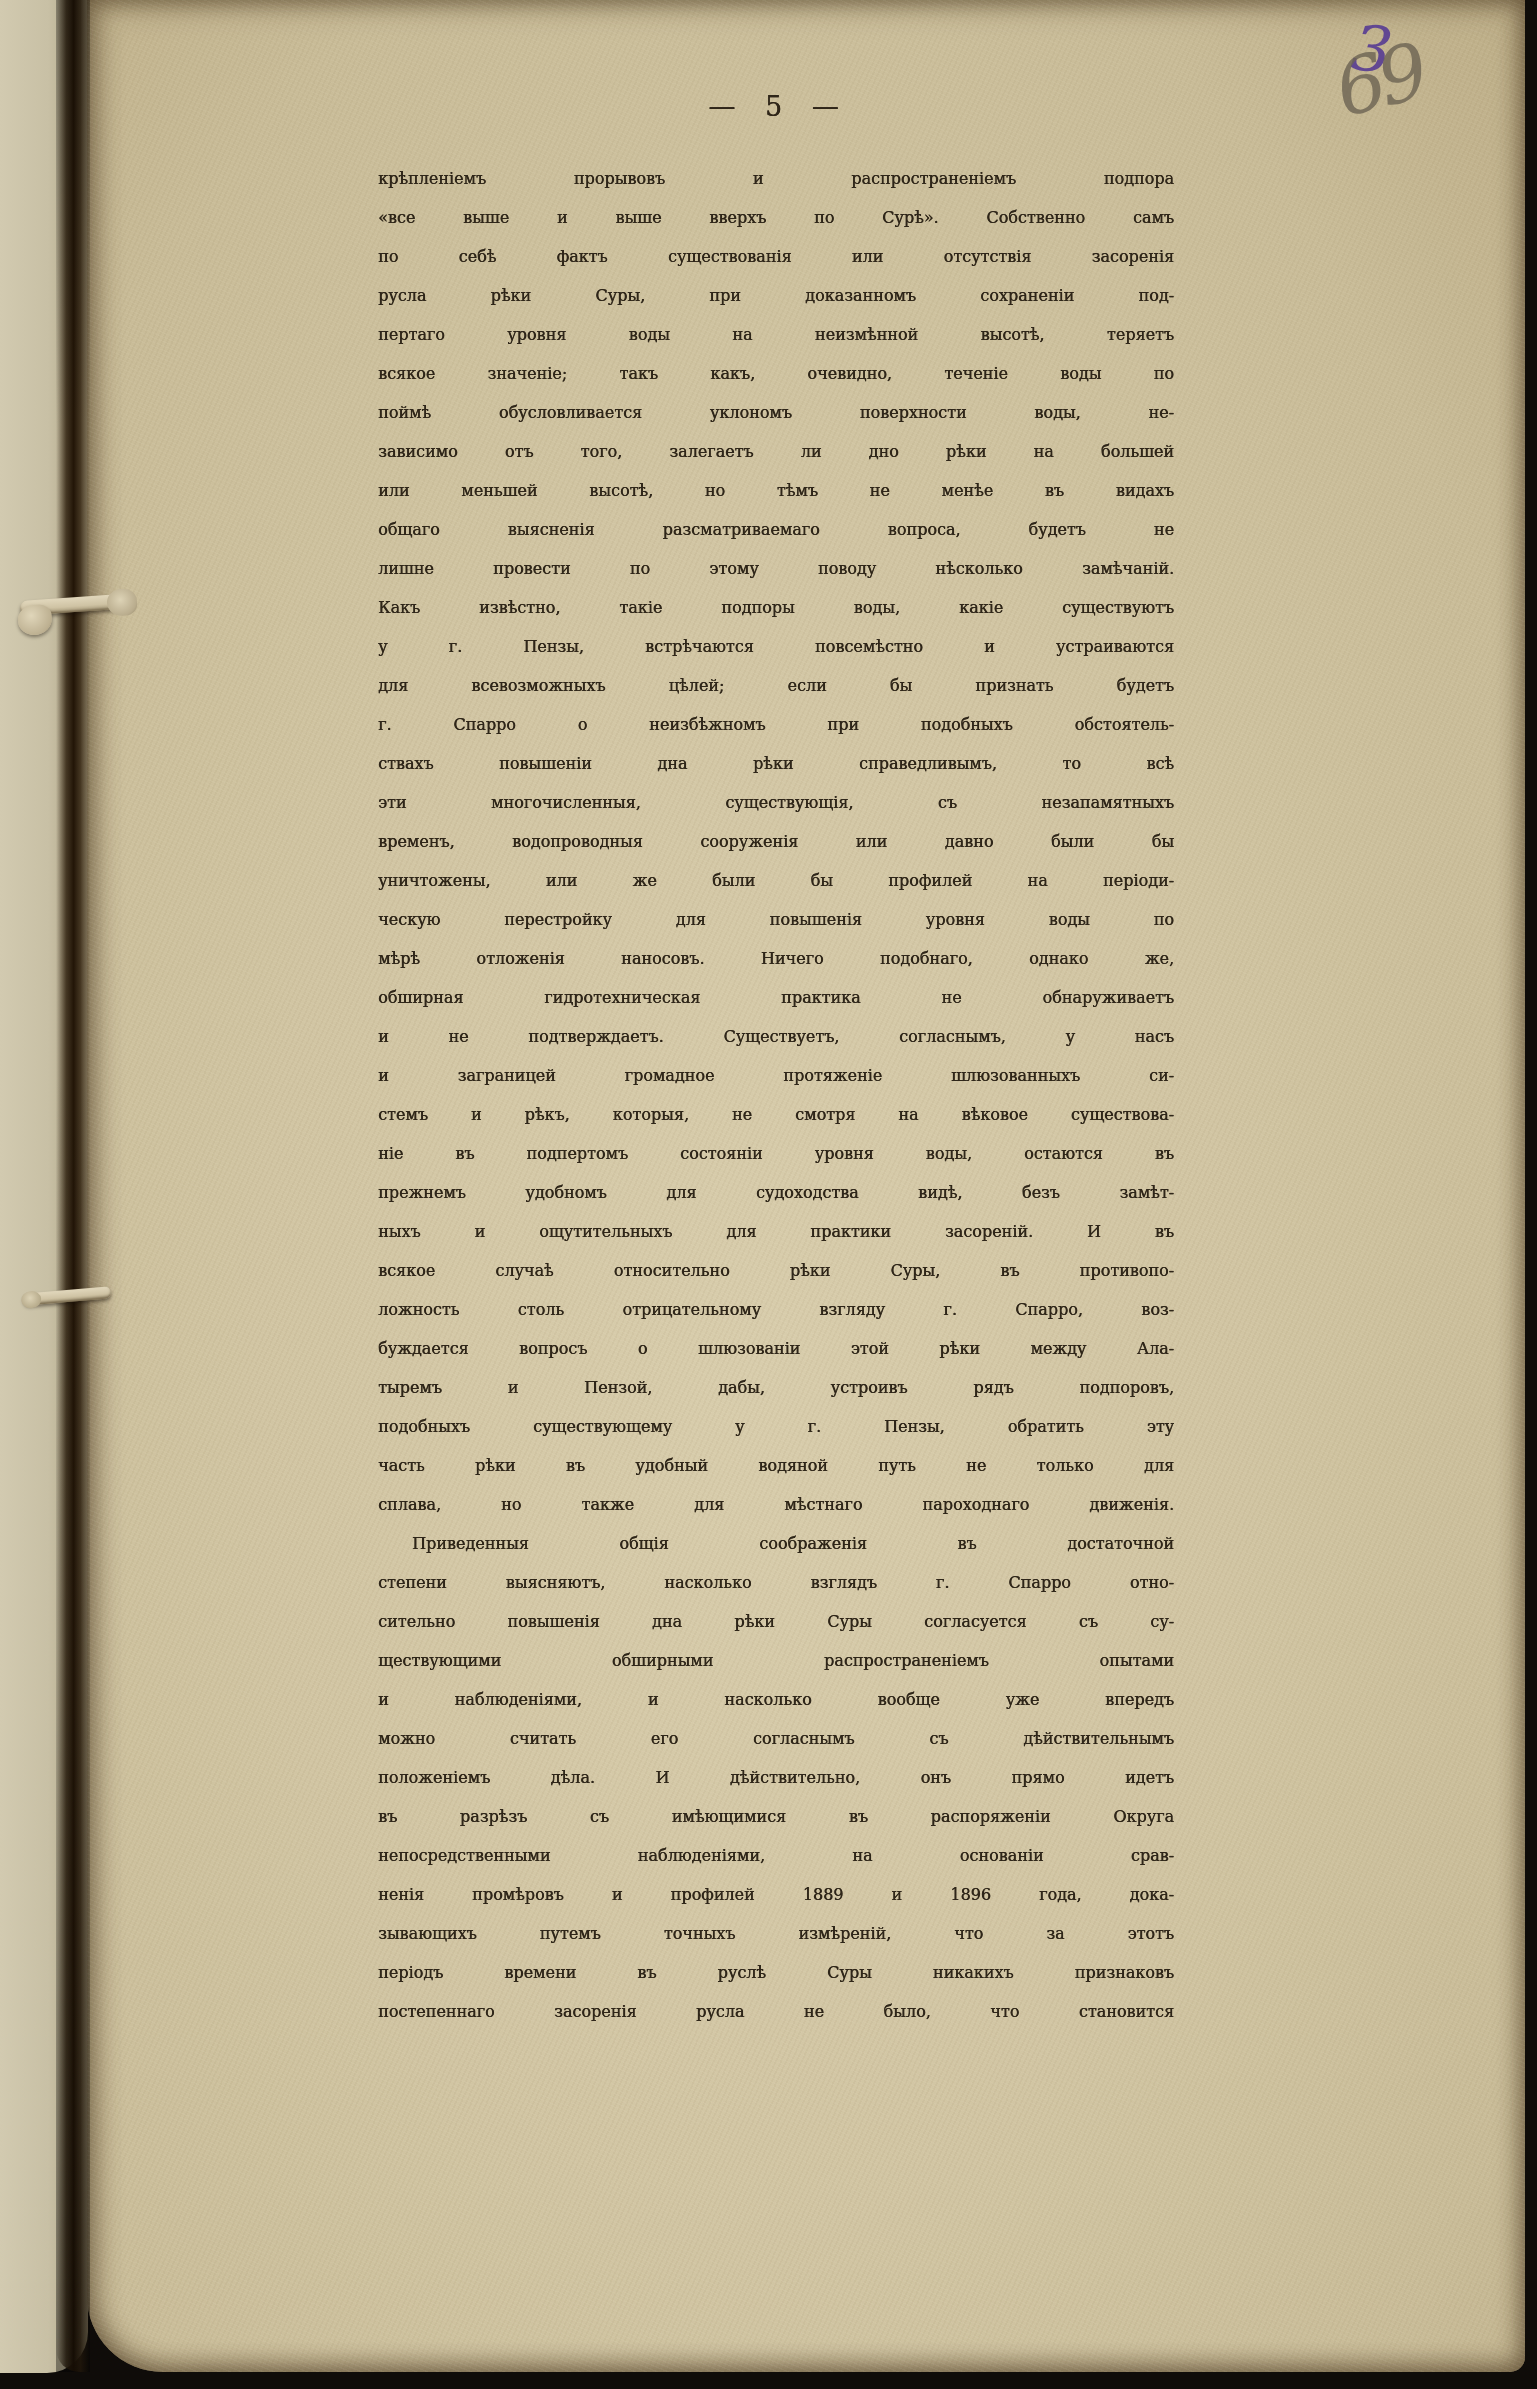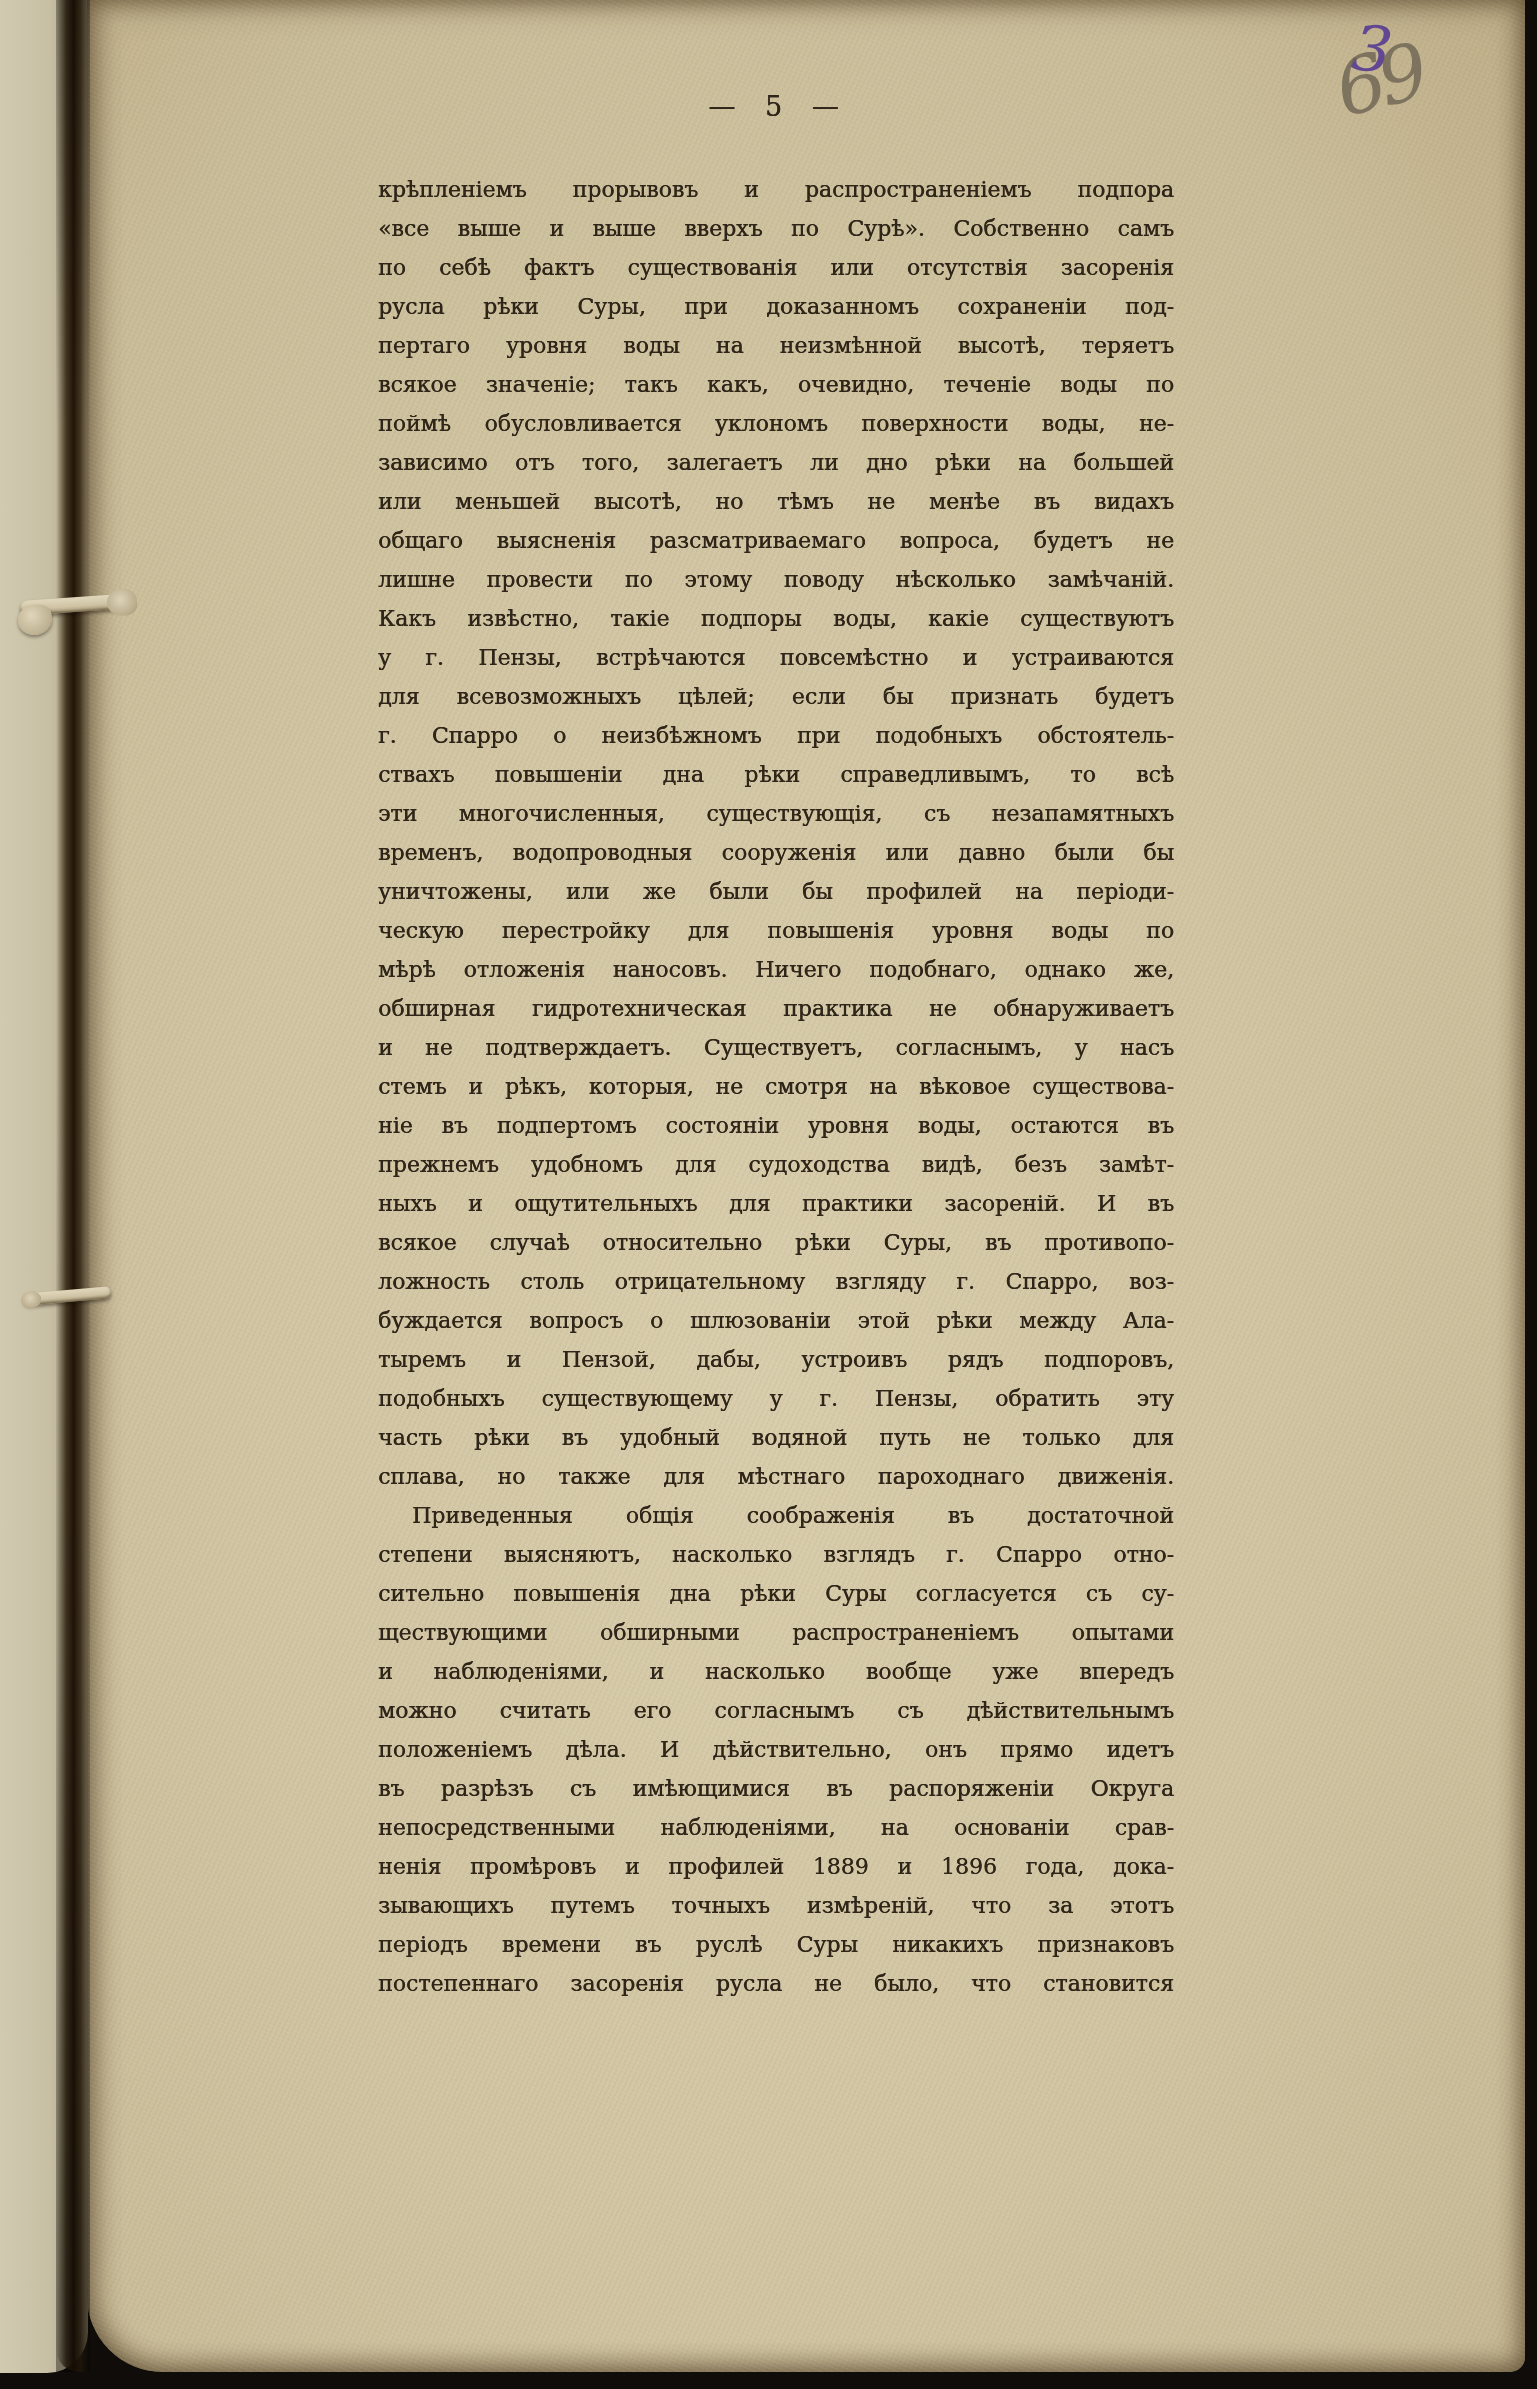--- a/index.html
+++ b/index.html
@@ -42,22 +42,22 @@
       repeating-linear-gradient(22deg, rgba(255,250,228,.05) 0 1.2px, rgba(255,250,228,0) 1.2px 4.1px);
     border-radius:inherit;
   }
   .header{
     position:absolute;left:291px;top:89px;width:791px;height:35px;
     line-height:35px;text-align:center;
     font-size:27px;color:#2f2619;word-spacing:21px;
     text-shadow:0.4px 0 0 currentColor;
   }
   .body{
-    position:absolute;left:291px;top:170px;width:796px;
-    font-size:22px;color:#2f2619;
+    position:absolute;left:291px;top:159px;width:796px;
+    font-size:16px;color:#2f2619;
     text-shadow:0.4px 0 0 currentColor;
   }
   .text-line{
     height:39px;line-height:39px;overflow:hidden;white-space:normal;
     text-align:justify;text-align-last:justify;
   }
   .text-line.indent{text-indent:34px;}
   
   .stitch{
     position:absolute;z-index:3;background:linear-gradient(180deg,#e2d8bd,#cfc3a4 60%,#a99c7c);
@@ -115,20 +115,21 @@
         <div class="text-line">для всевозможныхъ цѣлей; если бы признать будетъ</div>
         <div class="text-line">г. Спарро о неизбѣжномъ при подобныхъ обстоятель-</div>
         <div class="text-line">ствахъ повышеніи дна рѣки справедливымъ, то всѣ</div>
         <div class="text-line">эти многочисленныя, существующія, съ незапамятныхъ</div>
         <div class="text-line">временъ, водопроводныя сооруженія или давно были бы</div>
         <div class="text-line">уничтожены, или же были бы профилей на періоди-</div>
         <div class="text-line">ческую перестройку для повышенія уровня воды по</div>
         <div class="text-line">мѣрѣ отложенія наносовъ. Ничего подобнаго, однако же,</div>
         <div class="text-line">обширная гидротехническая практика не обнаруживаетъ</div>
         <div class="text-line">и не подтверждаетъ. Существуетъ, согласнымъ, у насъ</div>
+        <div class="text-line">и заграницей громадное протяженіе шлюзованныхъ си-</div>
         <div class="text-line">стемъ и рѣкъ, которыя, не смотря на вѣковое существова-</div>
         <div class="text-line">ніе въ подпертомъ состояніи уровня воды, остаются въ</div>
         <div class="text-line">прежнемъ удобномъ для судоходства видѣ, безъ замѣт-</div>
         <div class="text-line">ныхъ и ощутительныхъ для практики засореній. И въ</div>
         <div class="text-line">всякое случаѣ относительно рѣки Суры, въ противопо-</div>
         <div class="text-line">ложность столь отрицательному взгляду г. Спарро, воз-</div>
         <div class="text-line">буждается вопросъ о шлюзованіи этой рѣки между Ала-</div>
         <div class="text-line">тыремъ и Пензой, дабы, устроивъ рядъ подпоровъ,</div>
         <div class="text-line">подобныхъ существующему у г. Пензы, обратить эту</div>
         <div class="text-line">часть рѣки въ удобный водяной путь не только для</div>

